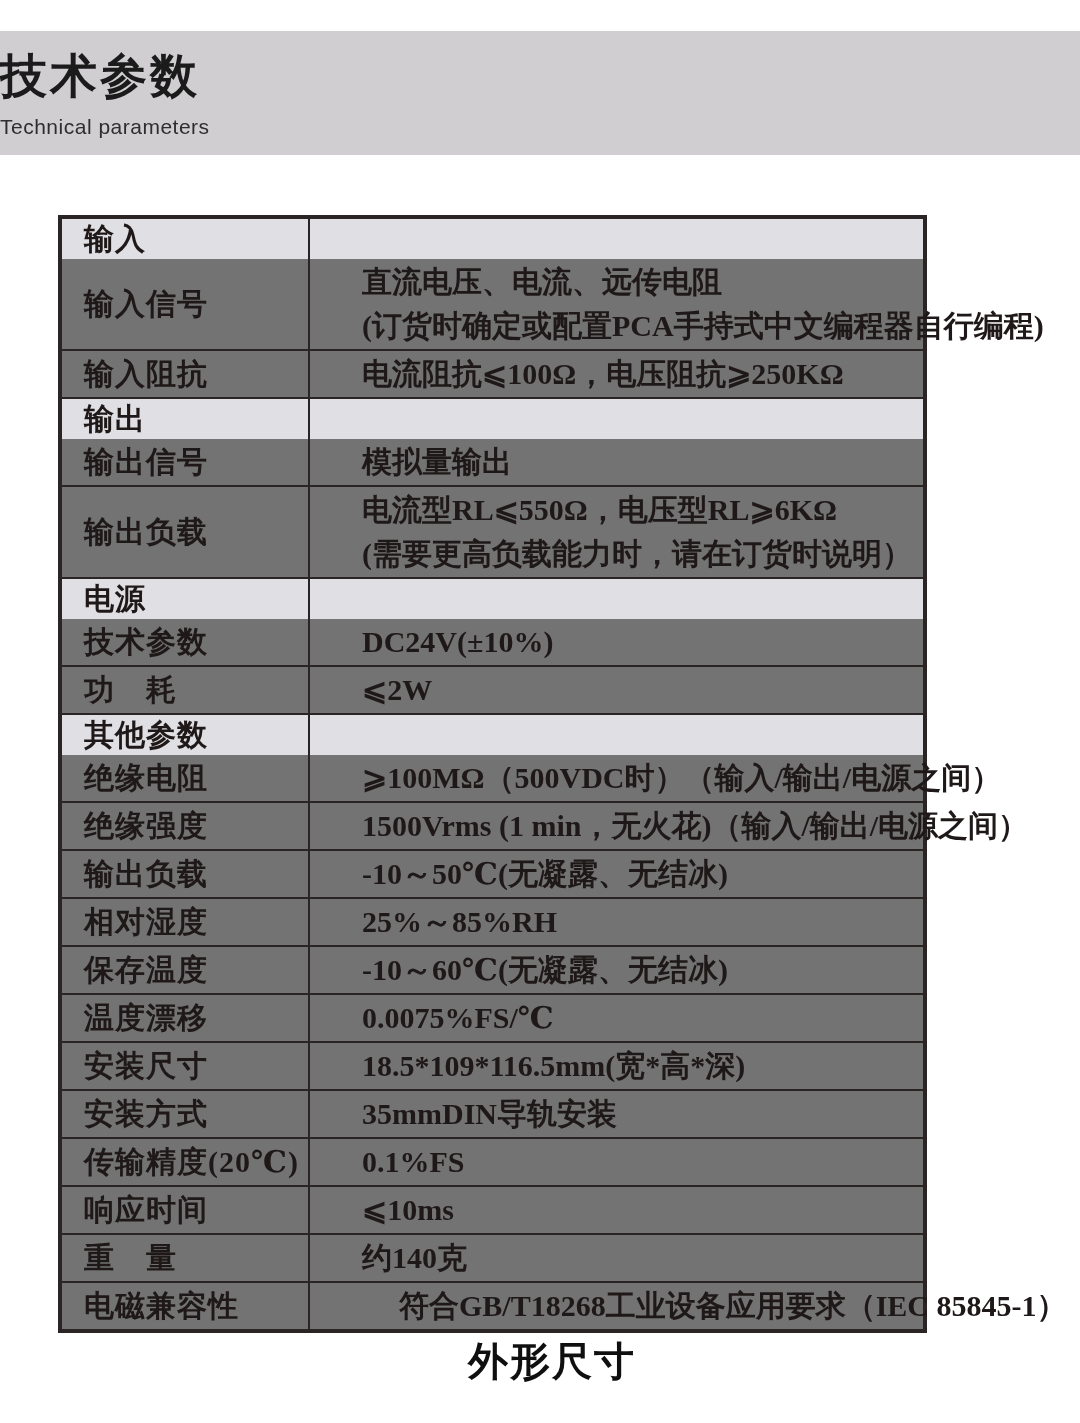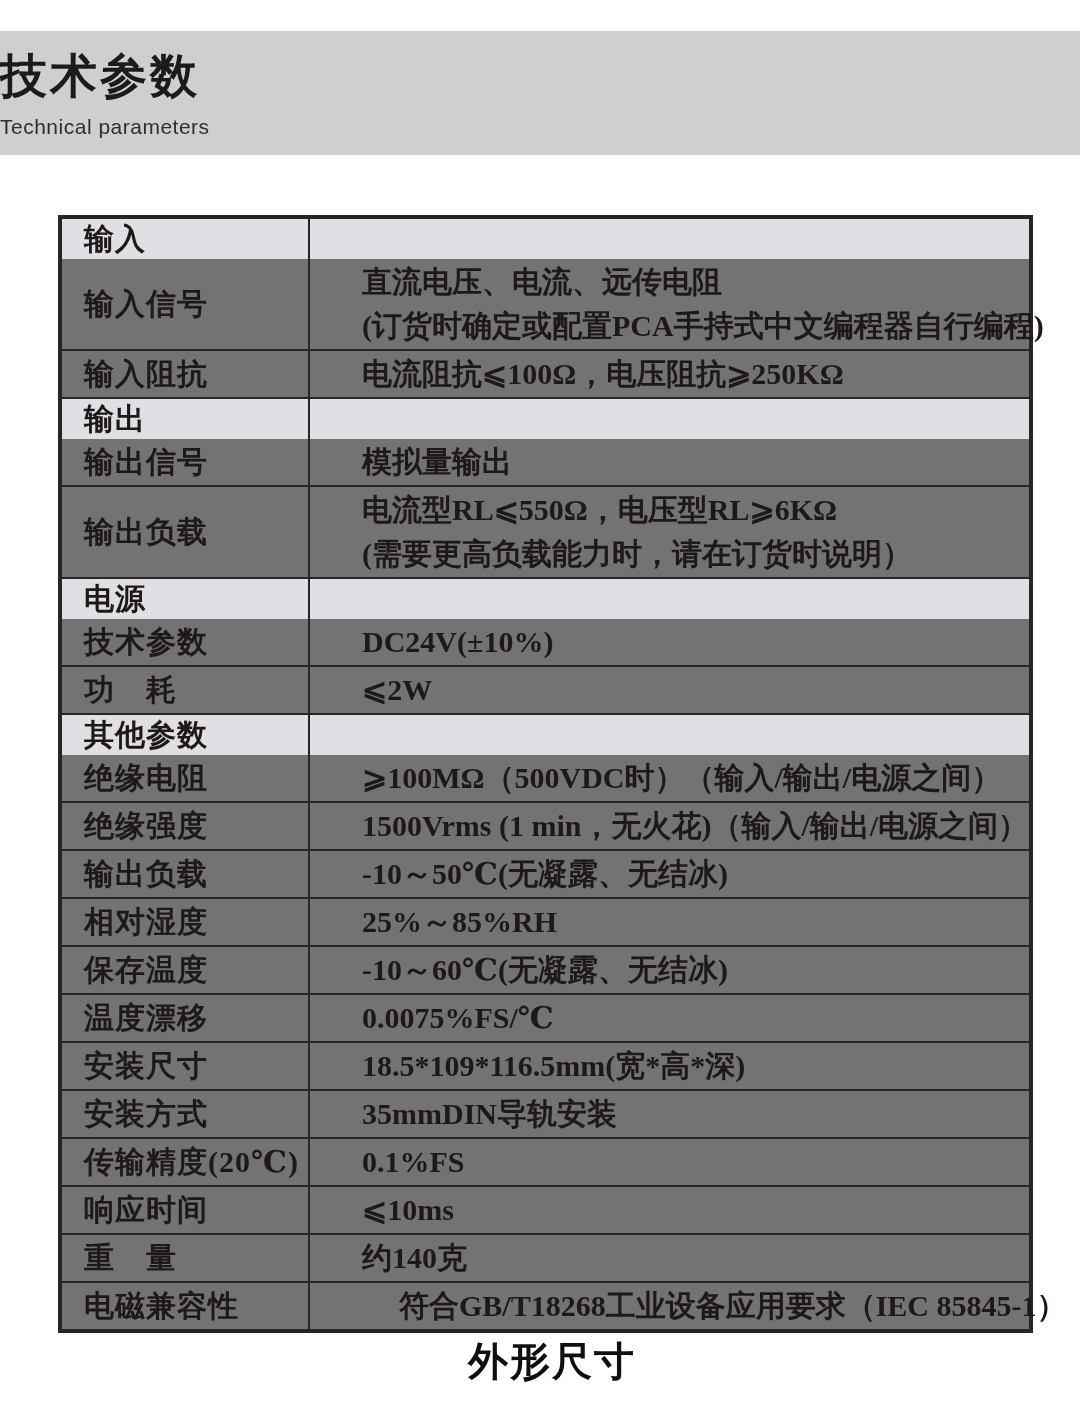--- a/index.html
+++ b/index.html
@@ -29,21 +29,21 @@
     font-size:47px;font-weight:700;color:#1b1b1b;
     letter-spacing:3px;line-height:1.05;
   }
   .banner .subtitle{
     font-family:"Liberation Sans","DejaVu Sans",sans-serif;
     font-size:21px;font-weight:400;color:#2e2e2e;
     margin-top:14px;letter-spacing:0.5px;
   }
   
   .spec-table{
-    position:absolute;top:215px;left:58px;width:975px;
+    position:absolute;top:215px;left:58px;width:869px;
     border:4px solid var(--border);
     box-sizing:border-box;
     color:var(--text);
   }
   .tr{
     display:flex;
     border-bottom:2px solid var(--border);
     min-height:44px;
     background:#737373;
   }

